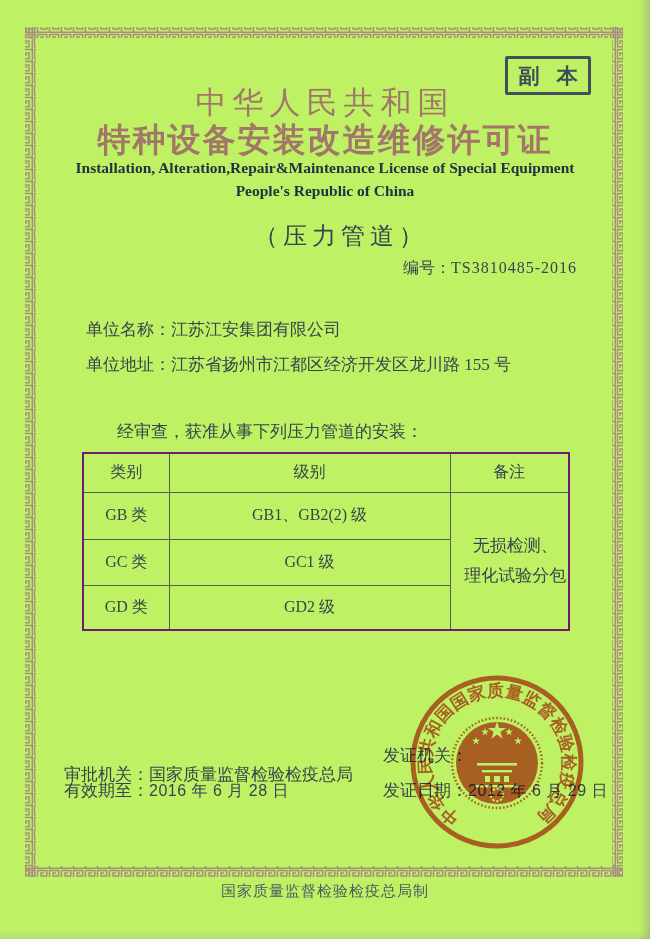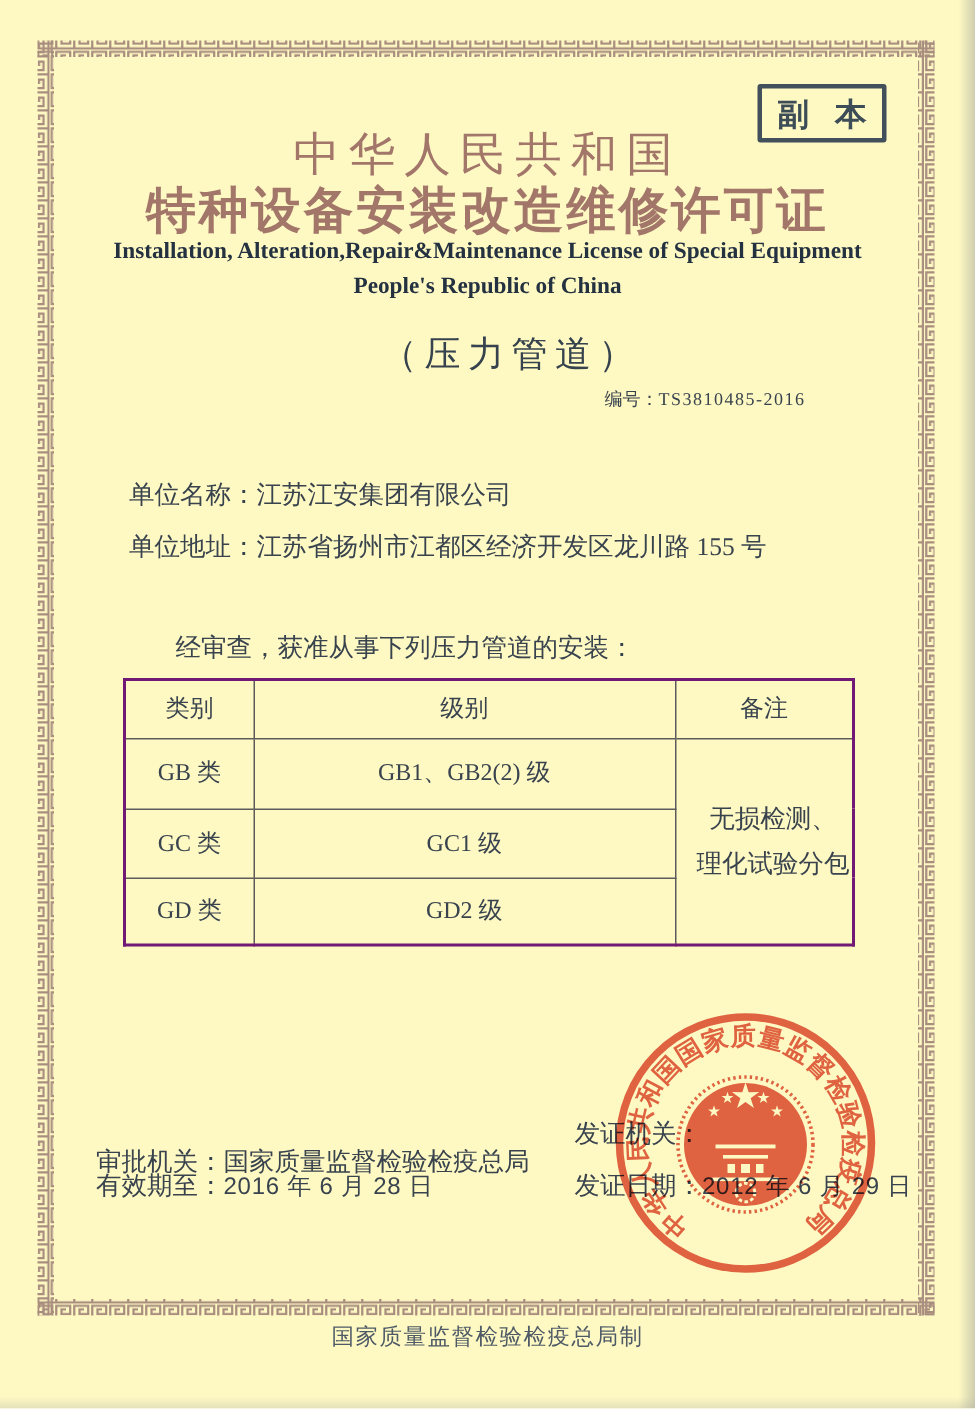--- a/index.html
+++ b/index.html
@@ -1,18 +1,18 @@
 <!DOCTYPE html>
 <html><head>
 <meta charset="utf-8">
 <style>
   html,body{margin:0;padding:0;background:#f7f6f4;}
   .page{
     position:relative;width:650px;height:939px;margin:0 auto;
-    background:#fef9c3;overflow:hidden;
+    background:#bef264;overflow:hidden;
     font-family:"Liberation Serif","DejaVu Serif",serif;
     color:#3a4754;
   }
   .abs{position:absolute;}
   .centered{left:0;width:650px;text-align:center;}
 
   
   .frame-svg{position:absolute;left:0;top:0;pointer-events:none;}
 
   
@@ -24,21 +24,21 @@
     text-indent:6px;
   }
 
   .title-cn1{top:82px;font-size:31px;font-weight:normal;color:#a3766a;letter-spacing:6px;}
   .title-cn2{top:118px;font-size:33px;font-weight:bold;color:#a3766a;letter-spacing:2px;}
   .title-en1{top:159px;font-size:15.5px;font-weight:bold;color:#243140;}
   .title-en2{top:182px;font-size:15.5px;font-weight:bold;color:#243140;}
 
   .category{top:220px;font-size:24px;color:#36424d;letter-spacing:5px;font-weight:500;padding-left:16px;}
 
-  .license-no{left:403px;top:258px;font-size:12px;color:#39434e;}
+  .license-no{left:403px;top:258px;font-size:16px;color:#39434e;}
   .license-no .val{letter-spacing:1px;}
 
   .field-line{font-size:17px;color:#39434e;}
   .unit-name{left:86px;top:318px;}
   .unit-addr{left:86px;top:353px;}
   .intro{left:117px;top:420px;font-size:17px;color:#39434e;}
 
   
   .scope-table{left:82px;top:452px;}
   table{border-collapse:collapse;table-layout:fixed;width:486px;background:transparent;}

